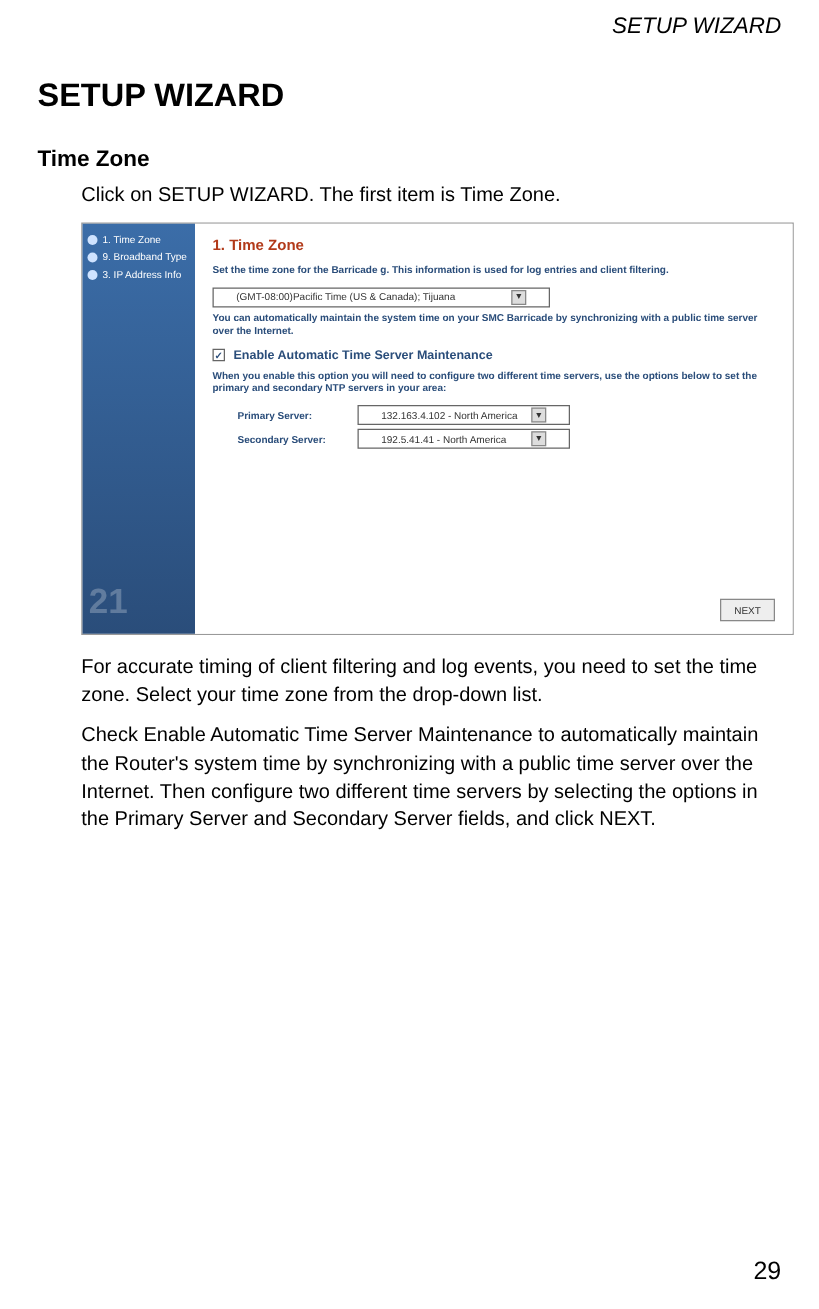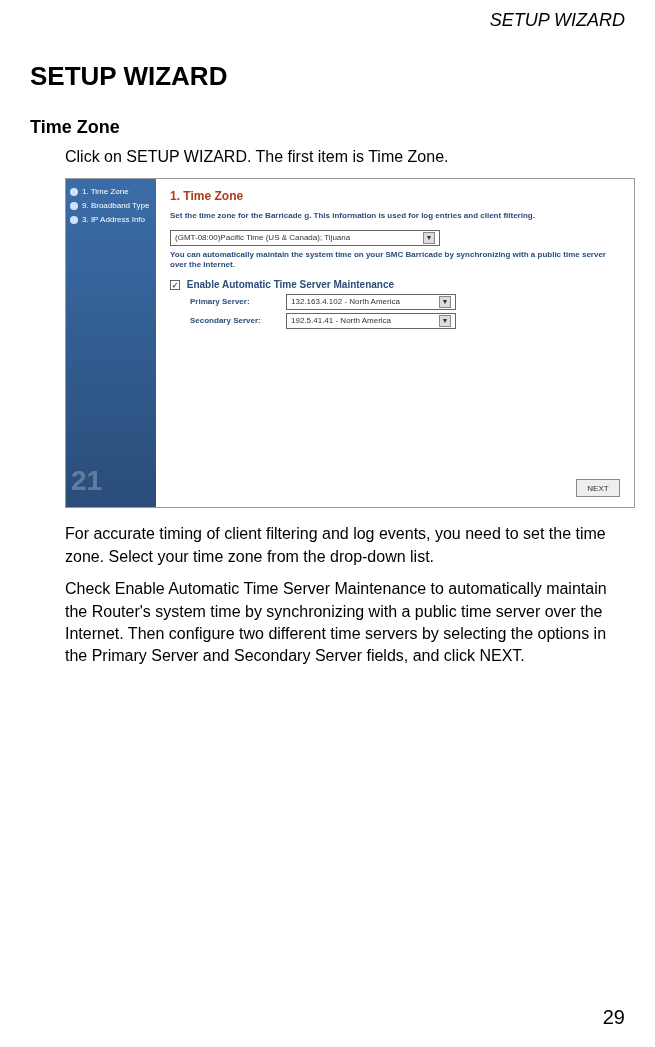--- a/index.html
+++ b/index.html
@@ -91,21 +91,21 @@
     }
     .shot-h1 { color: #b23a1a; font-size: 12px; margin-bottom: 8px; }
     .shot-line { font-size: 8px; margin-bottom: 8px; line-height: 1.3; }
     .shot-label { font-size: 9px; margin-bottom: 4px; }
     .shot-dropdown {
       display: inline-flex;
       align-items: center;
       background: #fff;
       border: 1px solid #666;
       height: 16px;
-      padding: 0 4px;
+      padding: 0 18px;
       font-size: 8px;
       color: #333;
       font-weight: normal;
       filter: none;
     }
     .shot-dd-wide { width: 270px; justify-content: space-between; }
     .shot-dd-mid { width: 170px; justify-content: space-between; }
     .shot-arrow {
       width: 12px; height: 12px;
       background: #ddd;
@@ -190,20 +190,21 @@
         <span class="shot-dropdown shot-dd-wide">
           <span>(GMT-08:00)Pacific Time (US &amp; Canada); Tijuana</span>
           <span class="shot-arrow">▼</span>
         </span>
       </div>
       <div class="shot-line">You can automatically maintain the system time on your SMC Barricade by synchronizing with a public time server over the Internet.</div>
       <div class="shot-row">
         <span class="shot-check">✓</span>
         <span>Enable Automatic Time Server Maintenance</span>
       </div>
+      <div class="shot-line" style="margin-top:6px;">When you enable this option you will need to configure two different time servers, use the options below to set the primary and secondary NTP servers in your area:</div>
       <div class="shot-server-row">
         <span class="shot-server-label">Primary Server:</span>
         <span class="shot-dropdown shot-dd-mid">
           <span>132.163.4.102 - North America</span>
           <span class="shot-arrow">▼</span>
         </span>
       </div>
       <div class="shot-server-row">
         <span class="shot-server-label">Secondary Server:</span>
         <span class="shot-dropdown shot-dd-mid">

